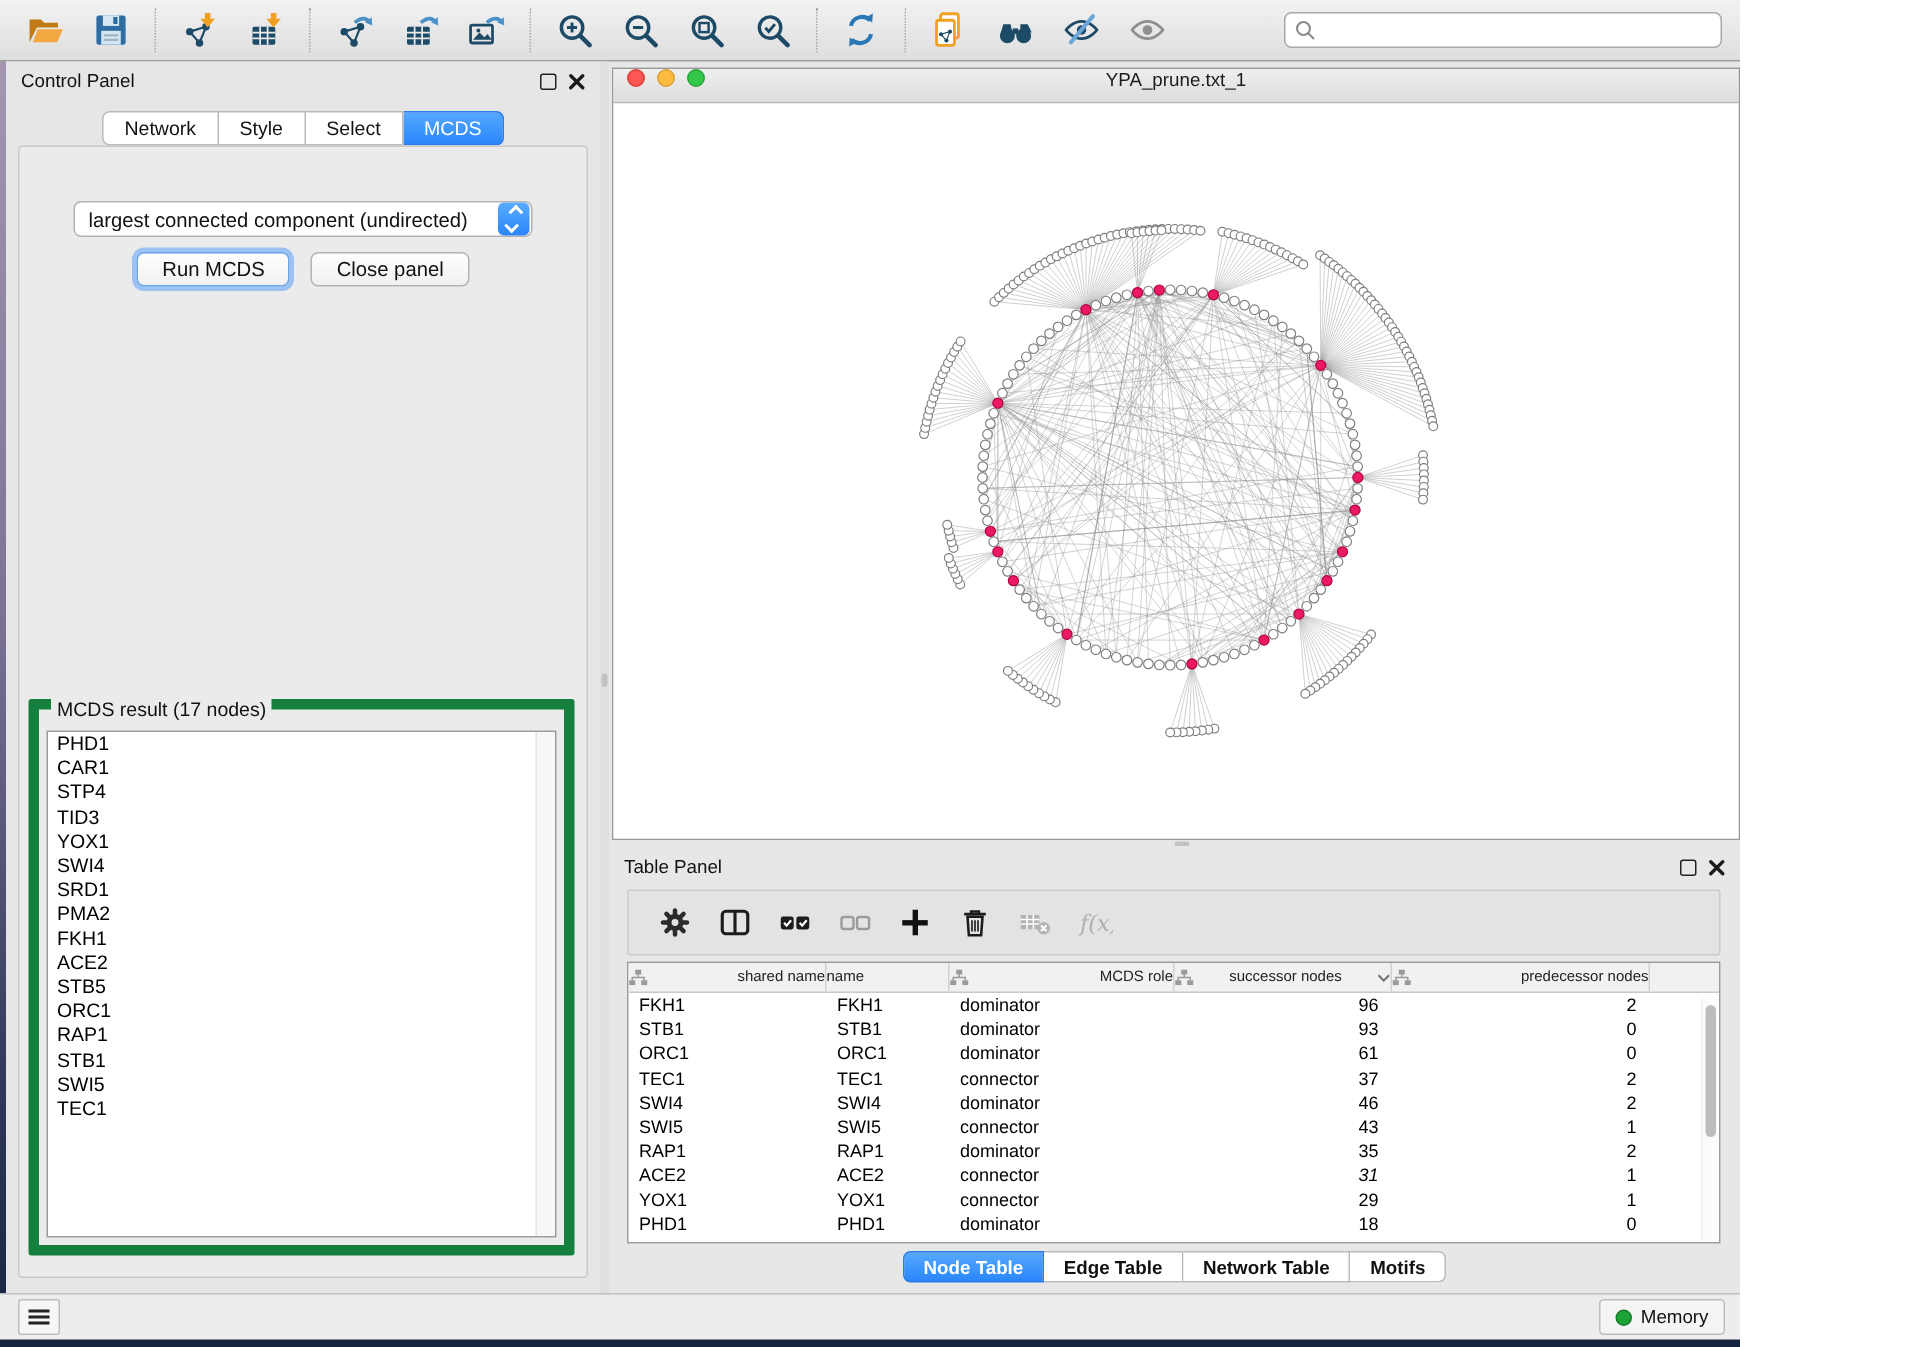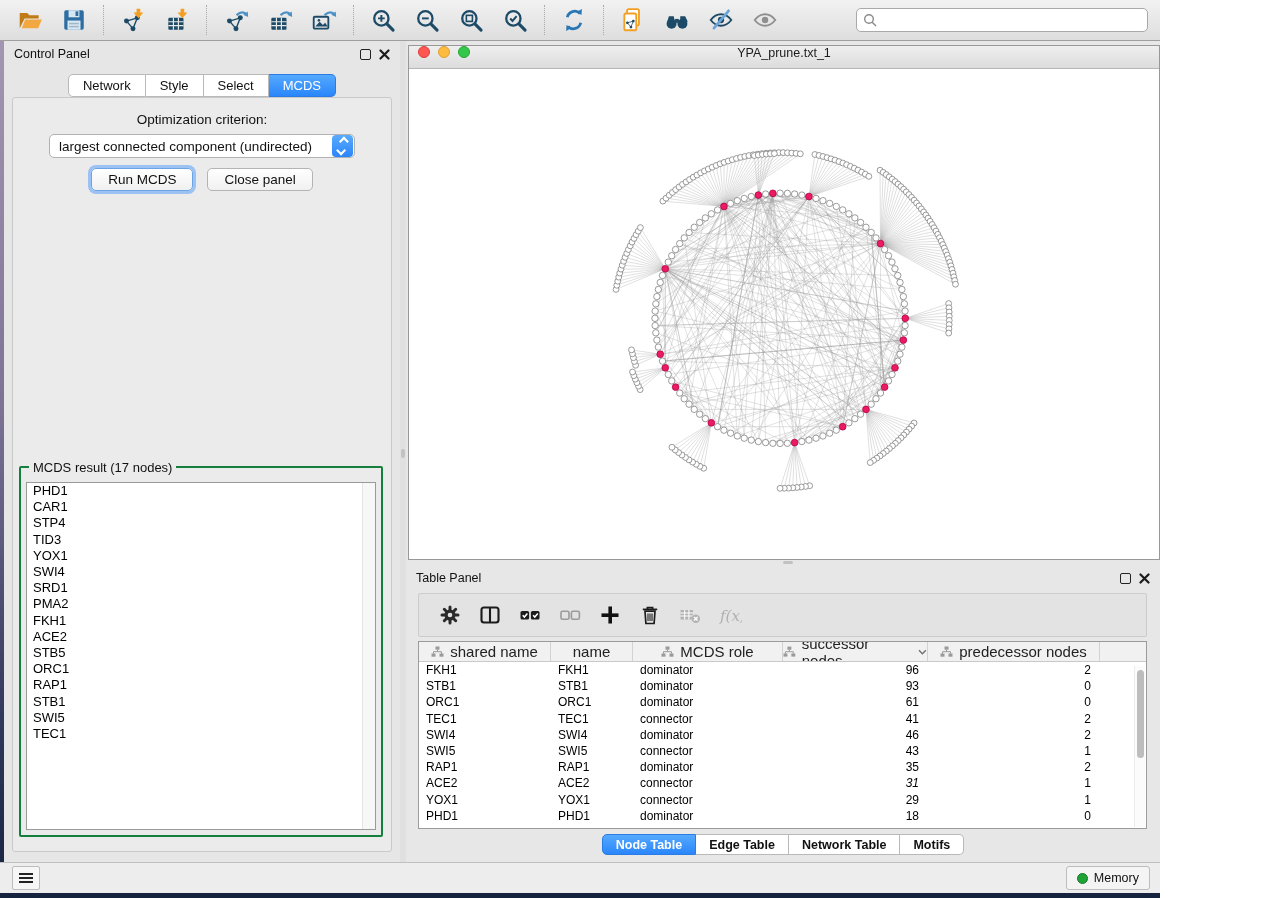--- a/index.html
+++ b/index.html
@@ -45,21 +45,21 @@
              background:linear-gradient(180deg,#5aabfe,#2a85fa); display:flex; flex-direction:column;
              align-items:center; justify-content:center; gap:2px; }
   .chev { width:7px; height:7px; border:solid #fff; border-width:2px 2px 0 0; }
   .chev.up { transform:rotate(-45deg) translate(1px,1px); }
   .chev.dn { transform:rotate(135deg) translate(1px,1px); }
   .cp-buttons { position:absolute; top:70px; left:0; right:0; display:flex; justify-content:center; gap:14px; }
   .btn { height:23px; background:linear-gradient(180deg,#ffffff,#f0f0f0); border:1px solid #b4b4b4;
          border-radius:5px; font-size:13.5px; padding:0 16px; color:#111; }
   .btn.focus { box-shadow:0 0 0 3px rgba(90,160,250,.55); border-color:#6ba5e8; }
   .groupbox { position:absolute; left:6px; right:8px; top:368px; bottom:14px;
-              border:2px solid #15803d; border-radius:2px; }
+              border:7px solid #15803d; border-radius:2px; }
   .group-legend { position:absolute; top:-8px; left:8px; background:#ecebec; padding:0 4px;
                   font-size:13px; color:#111; }
   .mcds-list { position:absolute; left:5px; right:5px; top:14px; bottom:5px; background:#fff;
                border:1px solid #9a9a9a; overflow:hidden; }
   .mcds-list .track { position:absolute; right:0; top:0; bottom:0; width:13px; background:#f7f7f7;
                       border-left:1px solid #e4e4e4; }
   .mcds-item { font-size:13px; line-height:16.2px; padding-left:6px; color:#000; }
 
   
   .vsplit { position:absolute; left:396px; width:6px; top:0; bottom:0; background:#e0e0e0; }
@@ -84,21 +84,21 @@
 
   
   .tp { position:absolute; left:0; right:0; top:524px; bottom:0; background:#e7e7e7; }
   .tp-toolbar { position:absolute; left:12px; right:13px; top:28px; height:44px; background:#e3e3e3;
                 border:1px solid #cccccc; border-radius:2px; display:flex; align-items:center; padding-left:16px; }
   .tpt-icon { width:30px; height:28px; margin-right:10px; display:flex; align-items:center; justify-content:center; }
   .tpt-icon svg { width:24px; height:24px; }
   .tp-table { position:absolute; left:12px; right:13px; top:76px; bottom:33px; background:#fff;
               border:1px solid #9b9b9b; overflow:hidden; }
   .tp-head { display:flex; height:20px; background:#f1f1f1; border-bottom:1px solid #c9c9c9; }
-  .th { display:flex; align-items:center; justify-content:center; gap:6px; font-size:15px; color:#222;
+  .th { display:flex; align-items:center; justify-content:space-between; gap:6px; font-size:10px; color:#222;
         border-right:1px solid #d2d2d2; overflow:hidden; }
   .th .tree { width:13px; height:12px; }
   .tp-row { display:flex; height:16.2px; align-items:center; }
   .td { font-size:12px; color:#000; overflow:hidden; white-space:nowrap; }
   .td.l { padding-left:7px; text-align:left; }
   .td.r { text-align:right; }
   .tp-scroll { position:absolute; right:1px; top:24px; bottom:1px; width:11px; background:#fbfbfb;
                border-left:1px solid #ececec; }
   .tp-thumb { position:absolute; left:1.5px; right:1.5px; top:4px; height:88px; background:#bdbdbd; border-radius:4px; }
   .tp-tabs { position:absolute; left:0; right:0; bottom:7px; display:flex; justify-content:center;font-weight:bold; }
@@ -284,21 +284,20 @@
             </span>
           </span>
         </div>
         <div class="cp-tabs" id="cp-tabs">
             <span class="seg">Network</span>
             <span class="seg">Style</span>
             <span class="seg">Select</span>
             <span class="seg active">MCDS</span>
           </div>
         <div class="cp-body">
-          <div class="opt-label">Optimization criterion:</div>
           <div class="cp-select">
             <span class="val">largest connected component (undirected)</span>
             <span class="stepper">
               <i class="chev up"></i>
                 <i class="chev dn"></i>
             </span>
           </div>
           <div class="cp-buttons">
             <button class="btn focus">Run MCDS</button>
             <button class="btn">Close panel</button>
@@ -1182,21 +1181,21 @@
                   <span class="td l" style="width:132px;">ORC1</span>
                   <span class="td l" style="width:82px;">ORC1</span>
                   <span class="td l" style="width:150px;">dominator</span>
                   <span class="td r" style="width:145px;padding-right:9px;">61</span>
                   <span class="td r" style="width:172px;padding-right:9px;">0</span>
                 </div>
                 <div class="tp-row">
                   <span class="td l" style="width:132px;">TEC1</span>
                   <span class="td l" style="width:82px;">TEC1</span>
                   <span class="td l" style="width:150px;">connector</span>
-                  <span class="td r" style="width:145px;padding-right:9px;">41</span>
+                  <span class="td r" style="width:145px;padding-right:9px;">37</span>
                   <span class="td r" style="width:172px;padding-right:9px;">2</span>
                 </div>
                 <div class="tp-row">
                   <span class="td l" style="width:132px;">SWI4</span>
                   <span class="td l" style="width:82px;">SWI4</span>
                   <span class="td l" style="width:150px;">dominator</span>
                   <span class="td r" style="width:145px;padding-right:9px;">46</span>
                   <span class="td r" style="width:172px;padding-right:9px;">2</span>
                 </div>
                 <div class="tp-row">

